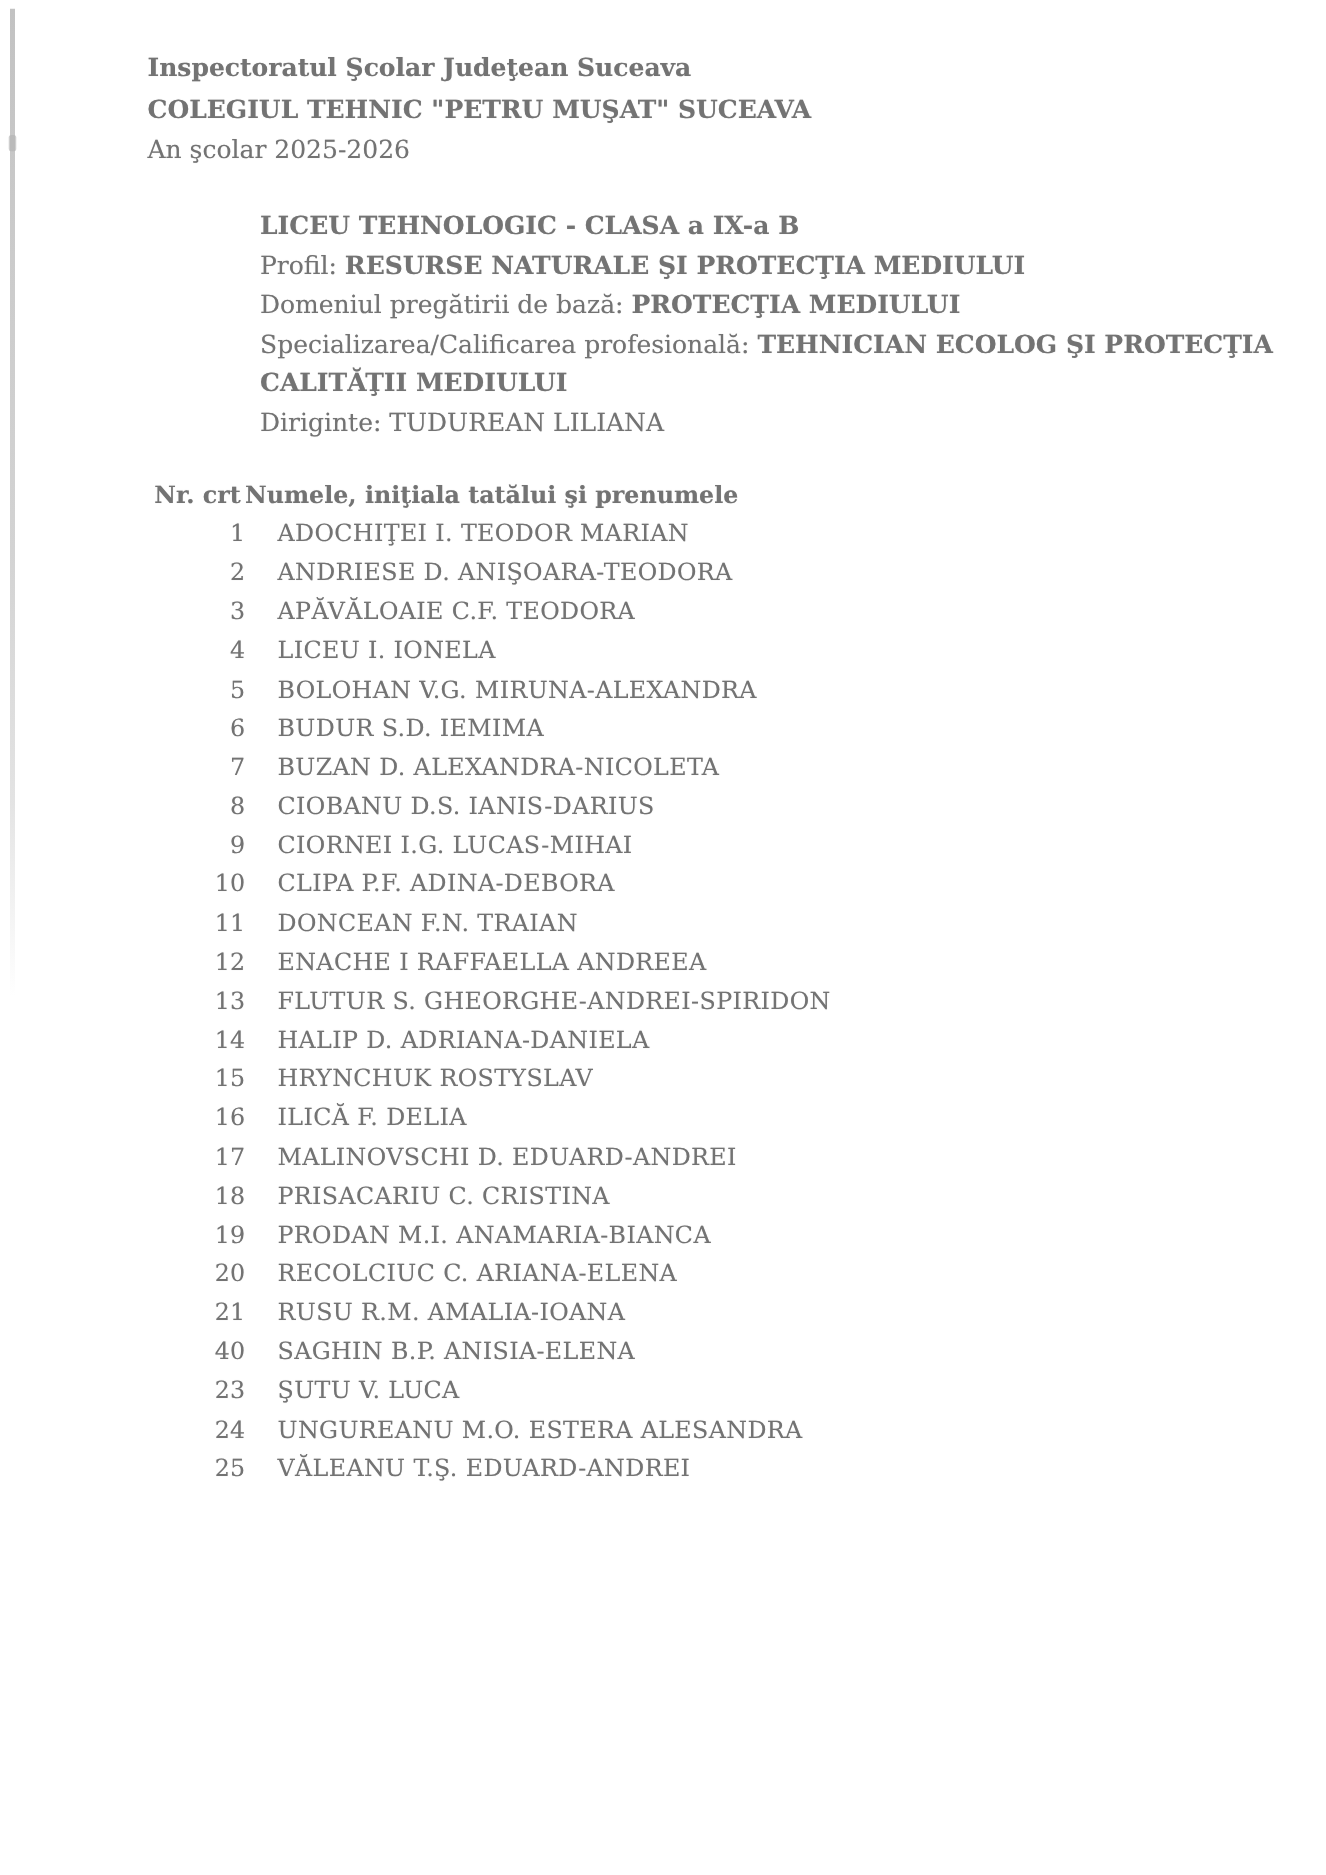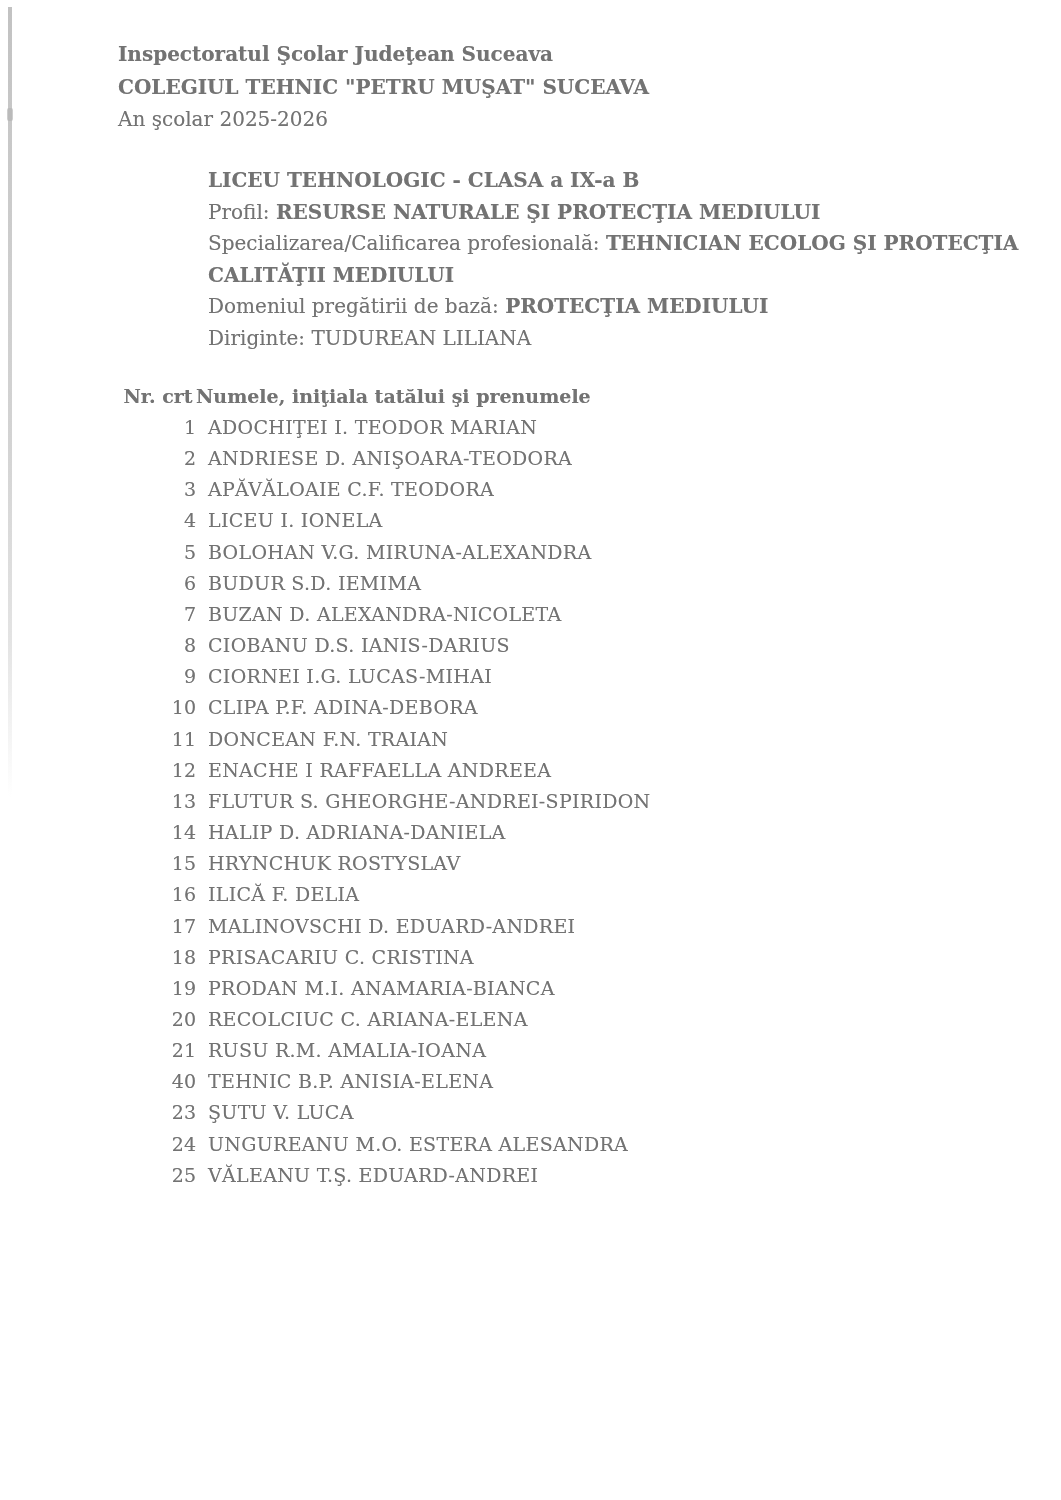--- a/index.html
+++ b/index.html
@@ -97,21 +97,21 @@
   .roster-rows .row {
     display: flex;
     white-space: nowrap;
   }
   .roster-rows .nr {
     width: 76px;
     flex: none;
     text-align: right;
   }
   .roster-rows .nm {
-    margin-left: 12px;
+    margin-left: 26px;
     letter-spacing: 0.3px;
   }
 </style>
 </head>
 <body>
 
 <div class="page">
 
   <div class="scan-line"></div>
   <div class="scan-line-blob"></div>
@@ -119,22 +119,22 @@
 
   <div class="letterhead">
     <div class="b">Inspectoratul Şcolar Judeţean Suceava</div>
     <div class="b">COLEGIUL TEHNIC "PETRU MUŞAT" SUCEAVA</div>
     <div>An şcolar 2025-2026</div>
   </div>
 
   <div class="class-info">
     <div class="b">LICEU TEHNOLOGIC - CLASA a IX-a B</div>
     <div><span>Profil: </span><span class="b">RESURSE NATURALE ŞI PROTECŢIA MEDIULUI</span></div>
+    <div><span>Domeniul pregătirii de bază: </span><span class="b">PROTECŢIA MEDIULUI</span></div>
     <div><span>Specializarea/Calificarea profesională: </span><span class="b">TEHNICIAN ECOLOG ŞI PROTECŢIA CALITĂŢII MEDIULUI</span></div>
-    <div><span>Domeniul pregătirii de bază: </span><span class="b">PROTECŢIA MEDIULUI</span></div>
     <div><span>Diriginte: </span><span>TUDUREAN LILIANA</span></div>
   </div>
 
   <div class="roster-header">
     <span class="col-nr">Nr. crt</span>
     <span class="col-name">Numele, iniţiala tatălui şi prenumele</span>
   </div>
 
   <div class="roster-rows">
     <div class="row">
@@ -237,21 +237,21 @@
       <span class="nm">RECOLCIUC C. ARIANA-ELENA</span>
     </div>
 
     <div class="row">
       <span class="nr">21</span>
       <span class="nm">RUSU R.M. AMALIA-IOANA</span>
     </div>
 
     <div class="row">
       <span class="nr">40</span>
-      <span class="nm">TEHNIC B.P. ANISIA-ELENA</span>
+      <span class="nm">SAGHIN B.P. ANISIA-ELENA</span>
     </div>
 
     <div class="row">
       <span class="nr">23</span>
       <span class="nm">ŞUTU V. LUCA</span>
     </div>
 
     <div class="row">
       <span class="nr">24</span>
       <span class="nm">UNGUREANU M.O. ESTERA ALESANDRA</span>

